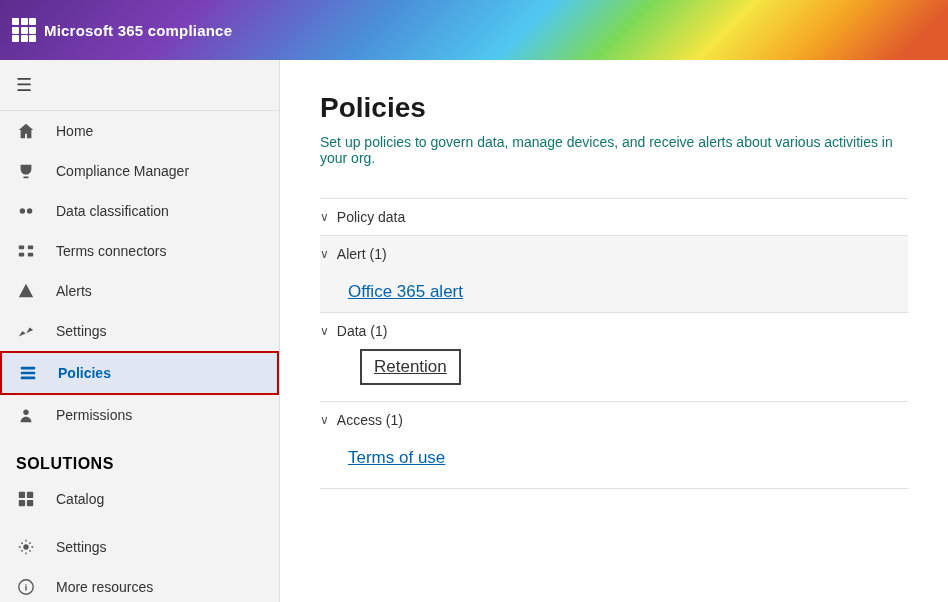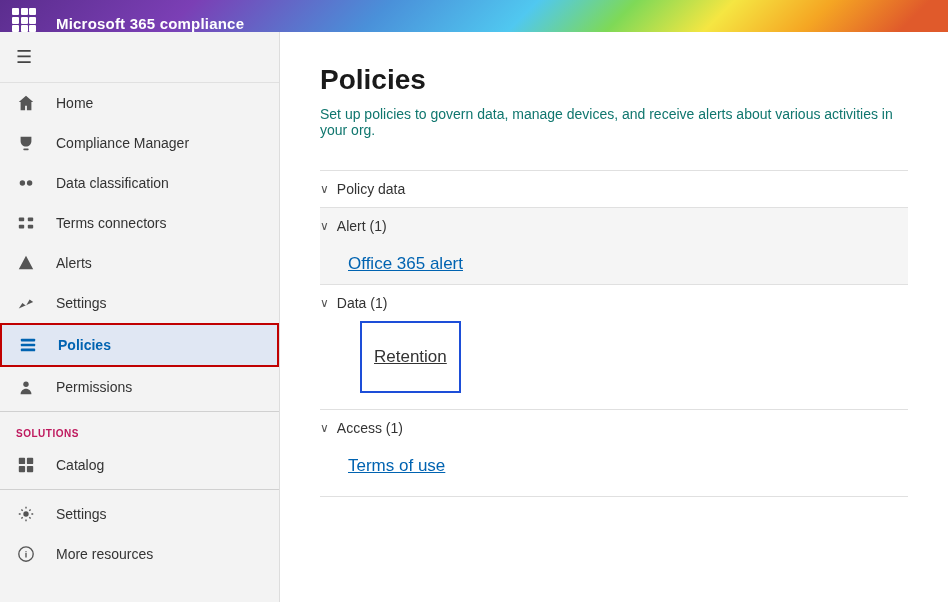--- a/index.html
+++ b/index.html
@@ -1,25 +1,25 @@
 <!DOCTYPE html>
 <html><head>
   <meta charset="utf-8">
   <style>
     * { box-sizing: border-box; margin: 0; padding: 0; }
     body { font-family: 'Segoe UI', Arial, sans-serif; font-size: 14px; background: #fff; display: flex; flex-direction: column; height: 602px; width: 948px; overflow: hidden; }
 
     
     .top-bar {
-      height: 32px;
+      height: 60px;
       background: linear-gradient(135deg, #5b2d8e 0%, #7b3fb5 20%, #4a90d9 40%, #50c8f0 55%, #7ed957 65%, #f5e642 75%, #f5a623 85%, #e05a2b 95%);
       display: flex;
-      align-items: flex-end;
+      align-items: center;
       padding: 0 12px;
-      gap: 20px;
+      gap: 8px;
       flex-shrink: 0;
     }
     .top-bar-grid {
       width: 24px;
       height: 24px;
       display: grid;
       grid-template-columns: repeat(3, 7px);
       grid-template-rows: repeat(3, 7px);
       gap: 1.5px;
       cursor: pointer;
@@ -81,23 +81,23 @@
       height: 20px;
       display: flex;
       align-items: center;
       justify-content: center;
       color: #555;
       flex-shrink: 0;
     }
     .sidebar-item.active .icon { color: #0063b1; }
     .sidebar-section-label {
       padding: 12px 16px 6px 16px;
-      font-size: 10px;
+      font-size: 16px;
       font-weight: 700;
-      color: #be185d;
+      color: #000000;
       text-transform: uppercase;
       letter-spacing: 0.5px;
     }
     .sidebar-divider {
       height: 1px;
       background: #d0d0d0;
       margin: 4px 0;
     }
 
     
@@ -154,23 +154,23 @@
       color: #555;
     }
     .policy-item {
       padding: 10px 0 10px 28px;
       color: #0063b1;
       font-size: 17px;
       cursor: pointer;
       text-decoration: underline;
     }
     .policy-item.highlighted {
-      border: 2px solid #1d4ed8;
+      border: 2px solid #404040;
       display: inline-block;
-      padding: 24px 12px;
+      padding: 6px 12px;
       margin-left: 20px;
       margin-bottom: 6px;
       color: #333;
       cursor: default;
     }
 
     .section-top {
       border-top: 1px solid #e0e0e0;
       margin-top: 8px;
     }

